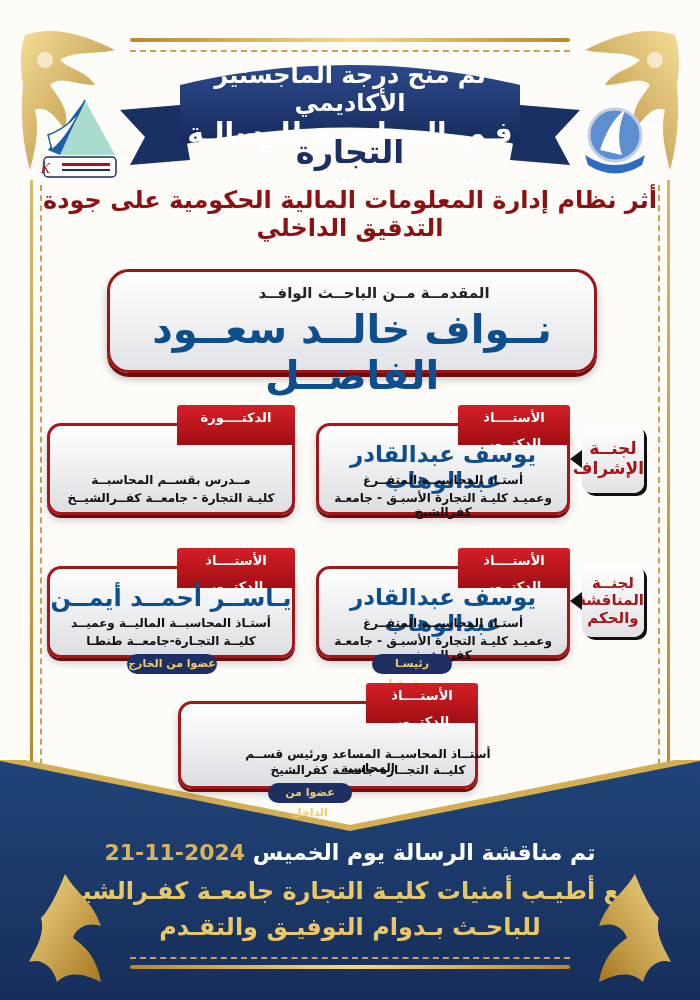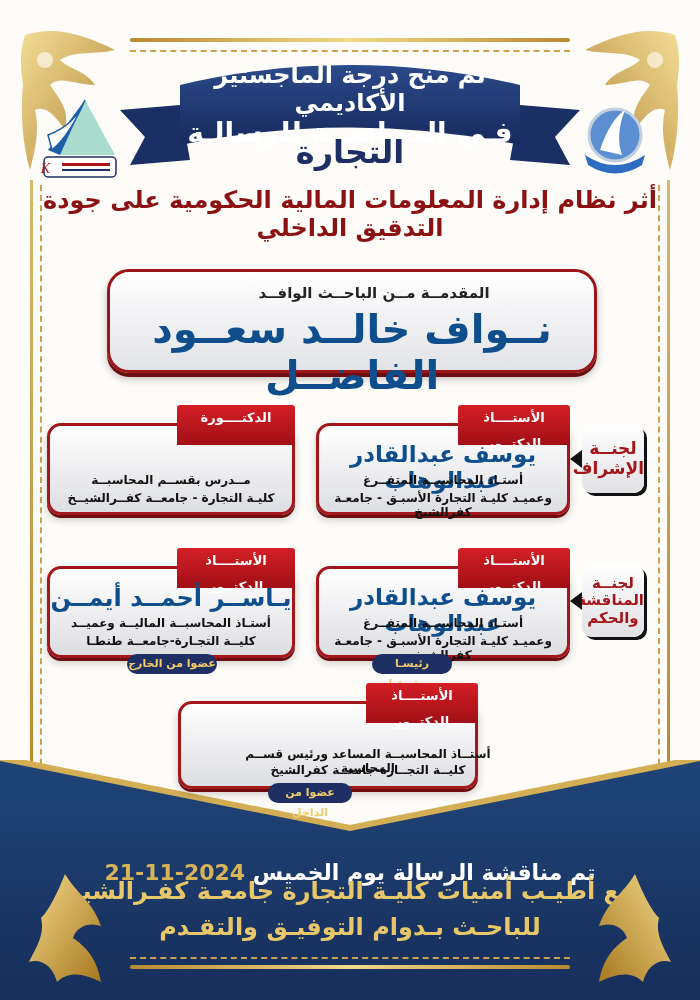--- a/index.html
+++ b/index.html
@@ -53,21 +53,21 @@
   .card .name { position: absolute; left: 0; right: 0; top: 12px; text-align: center; font-size: 25px; font-weight: bold; color: #0f4e8c; }
   .card .desc { position: absolute; left: 0; right: 0; text-align: center; font-size: 12px; font-weight: bold; color: #111; }
   .card .badge { position: absolute; height: 20px; background: #1d2f63; color: #f2cd6a; border-radius: 10px; font-size: 11px; font-weight: bold; text-align: center; line-height: 20px; }
 
   .committee { position: absolute; width: 62px; border-radius: 10px; background: linear-gradient(180deg,#ffffff,#e1e1e5); box-shadow: 3px 3px 0 #111; text-align: center; color: #a3171b; font-weight: bold; font-size: 17px; line-height: 1.15; display: flex; flex-direction: column; justify-content: center; }
   .committee::after { content: ""; position: absolute; left: -12px; top: 50%; margin-top: -9px; border-top: 9px solid transparent; border-bottom: 9px solid transparent; border-right: 12px solid #111; }
 
   
   .footer-bg { position: absolute; left: 0; top: 760px; width: 700px; height: 240px; }
   .footer-text { position: absolute; left: 0; width: 700px; text-align: center; font-weight: bold; }
-  .footer-text.date { top: 840px; font-size: 22px; color: #ffffff; margin-top: 20px; }
+  .footer-text.date { top: 840px; font-size: 22px; color: #ffffff; }
   .footer-text.date .d { color: #d7b35a; }
   .footer-text.wish1 { top: 877px; font-size: 24px; color: #e8c76a; }
   .footer-text.wish2 { top: 913px; font-size: 24px; color: #e8c76a; }
   .gold-dash-bottom { position: absolute; left: 130px; top: 957px; width: 440px; border-top: 2px dashed #c9a24e; }
   .gold-line-bottom { position: absolute; left: 130px; top: 965px; width: 440px; height: 4px; background: linear-gradient(90deg, #b8892f, #f3d98b, #b8892f); border-radius: 2px; }
 </style>
 </head>
 <body>
 
 <div class="poster">

